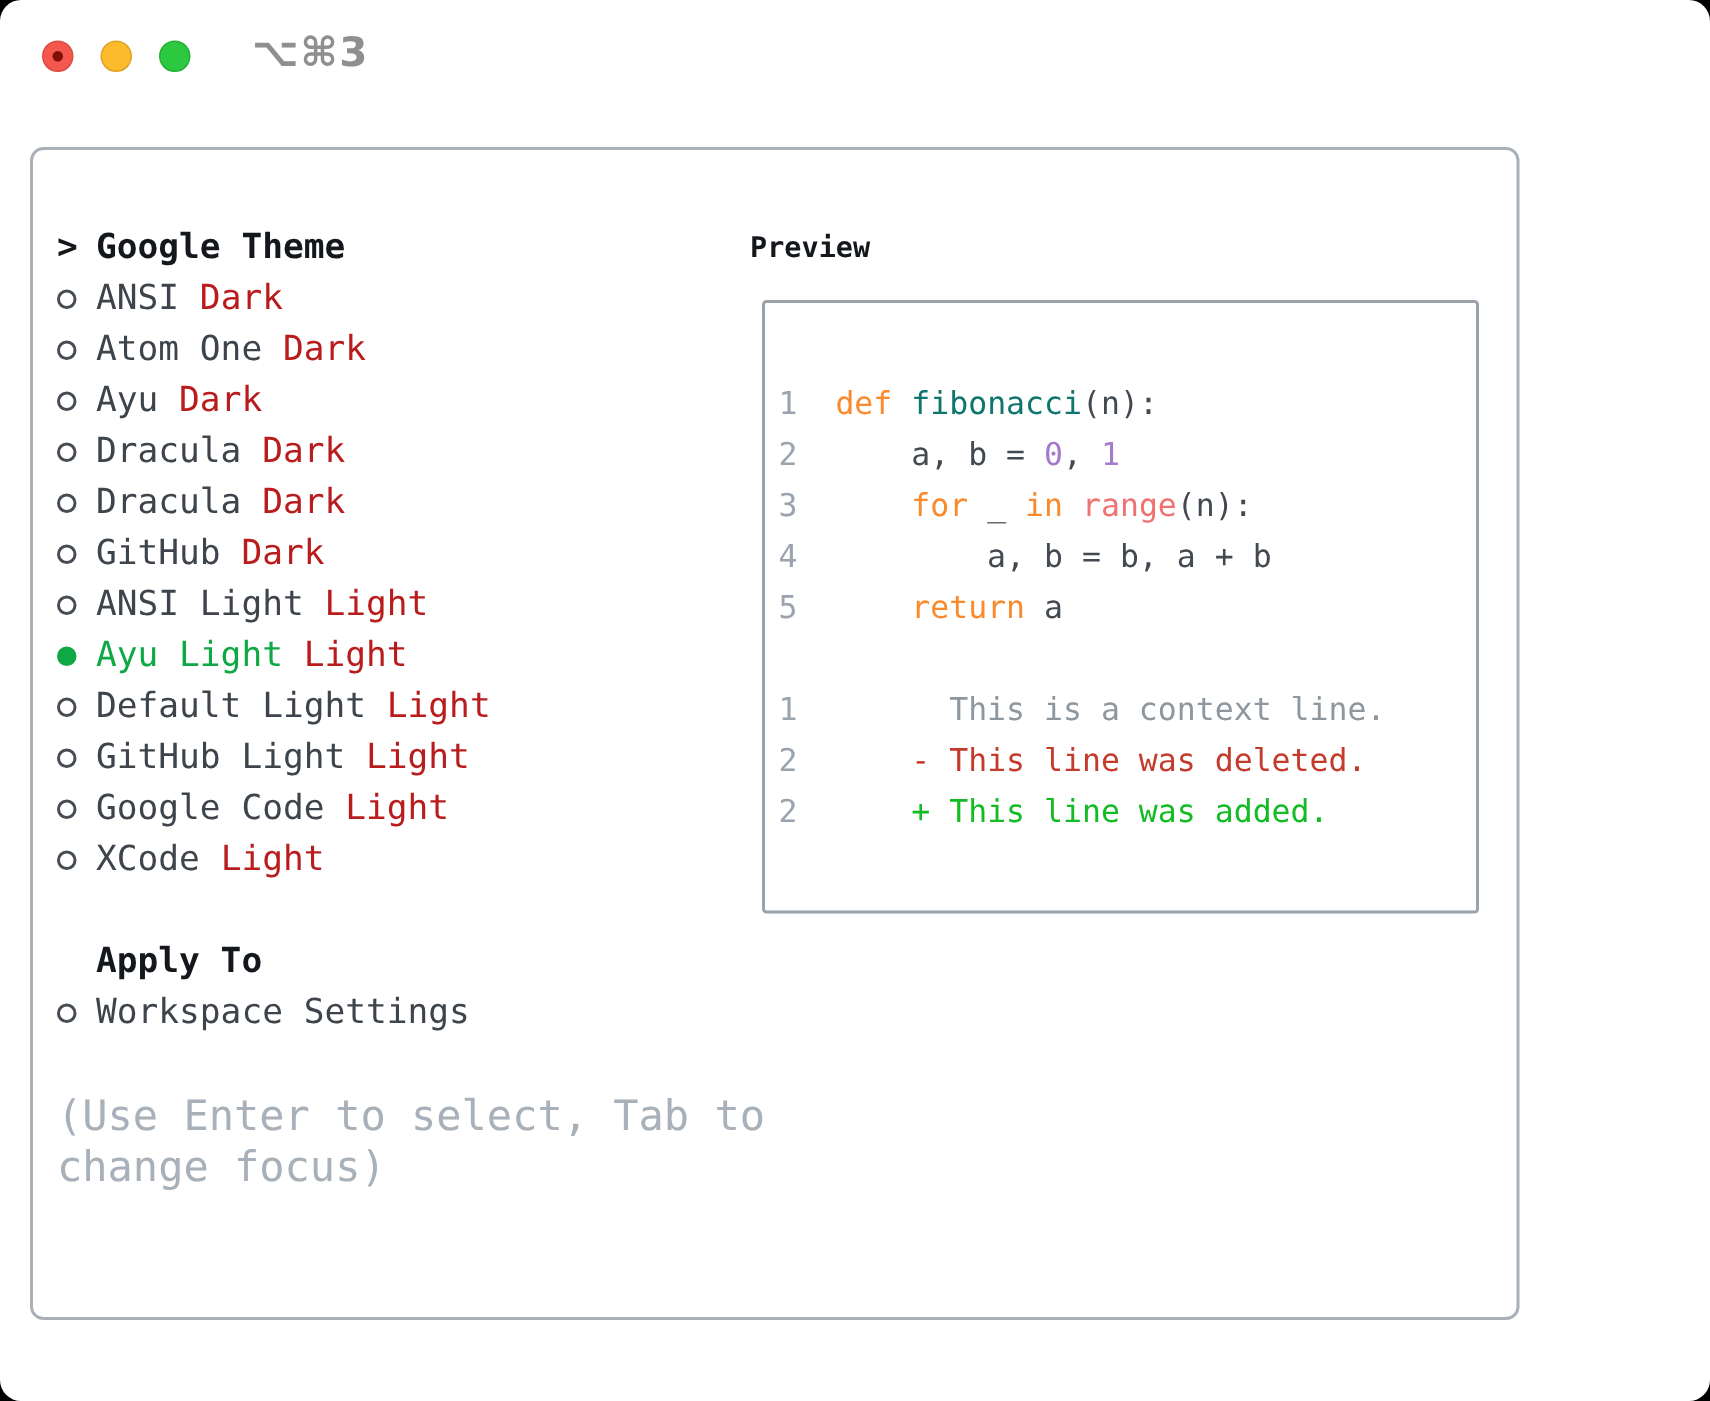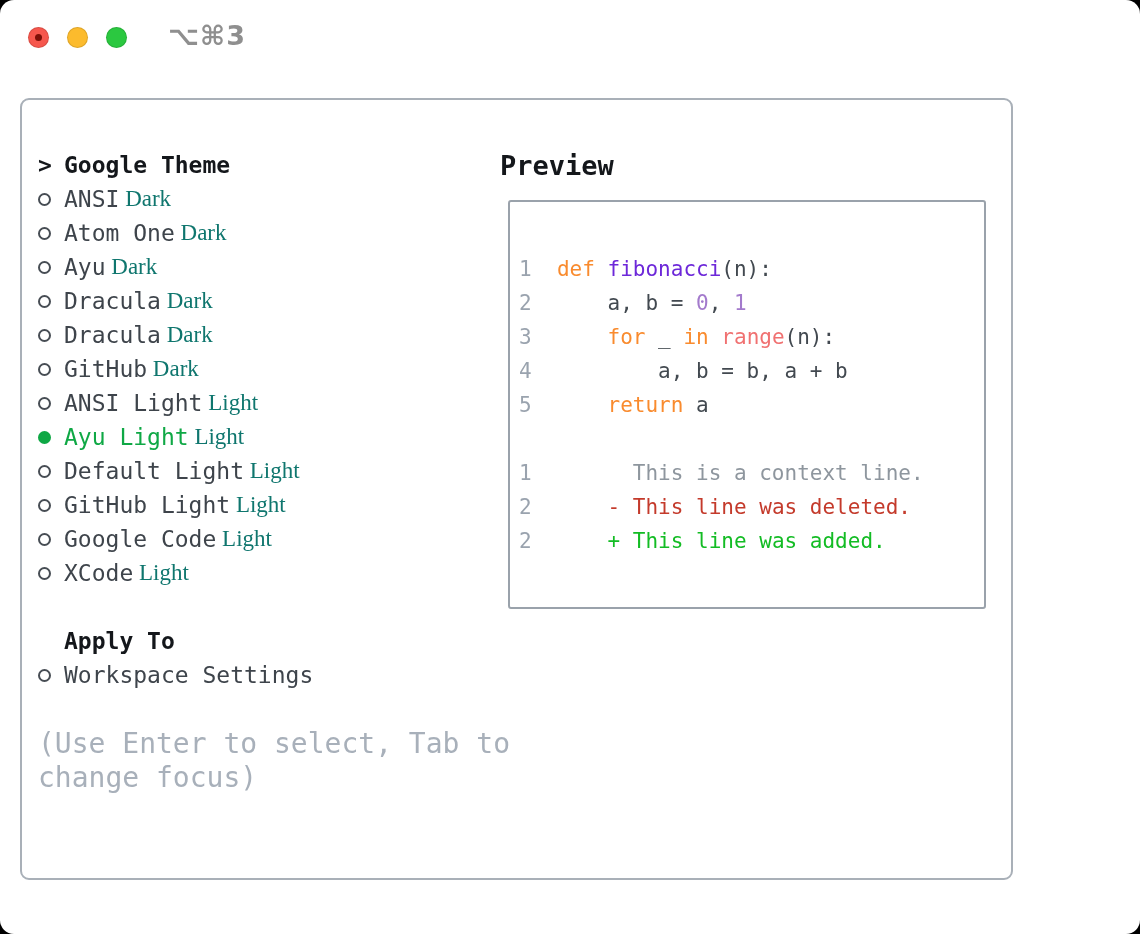--- a/index.html
+++ b/index.html
@@ -28,34 +28,34 @@
   
   .left-panel{position:absolute;left:16px;top:48px;}
   .row{height:34px;display:flex;align-items:center;font-size:23px;white-space:pre;}
   .marker{width:26px;flex:none;display:flex;align-items:center;}
   .prompt{font-weight:bold;color:#14171b;font-size:23px;}
   .circle{width:13px;height:13px;border:2px solid #474d54;border-radius:50%;box-sizing:border-box;}
   .circle.filled{background:#0fa845;border-color:#0fa845;}
   .hdr{font-weight:bold;color:#14171b;}
   .name{color:#3e444b;}
   .name.selected{color:#0fa845;text-align:center;}
-  .variant{color:#0f766e;font-family:Liberation Serif, serif;}
+  .variant{color:#b91c1c;}
   .hint-line{height:34px;display:flex;align-items:center;font-size:28px;color:#a8b0ba;white-space:pre;}
   
-  .preview-label{position:absolute;left:478px;top:48px;height:34px;display:flex;align-items:center;font-size:27px;font-weight:bold;color:#14171b;}
+  .preview-label{position:absolute;left:478px;top:48px;height:34px;display:flex;align-items:center;font-size:19px;font-weight:bold;color:#14171b;}
   .preview-box{
     position:absolute;left:486px;top:100px;width:474px;height:405px;
     border:2px solid #9aa2ab;border-radius:3px;background:#fff;overflow:hidden;
   }
   .code{padding:16px 0 0 9px;font-size:21px;line-height:34px;white-space:pre;}
   .code-line{height:34px;}
   .ln{color:#9aa3ae;}
   .fg{color:#424950;}
   .kw{color:#f98b2e;}
-  .fn{color:#6d28d9;}
+  .fn{color:#0f766e;}
   .num{color:#a37acc;}
   .sp{color:#f07171;}
   .ctx{color:#8e969e;}
   .del{color:#c43a2b;}
   .add{color:#13bc24;text-align:right;}
 </style>
 </head>
 <body>
 
 <div class="window">

